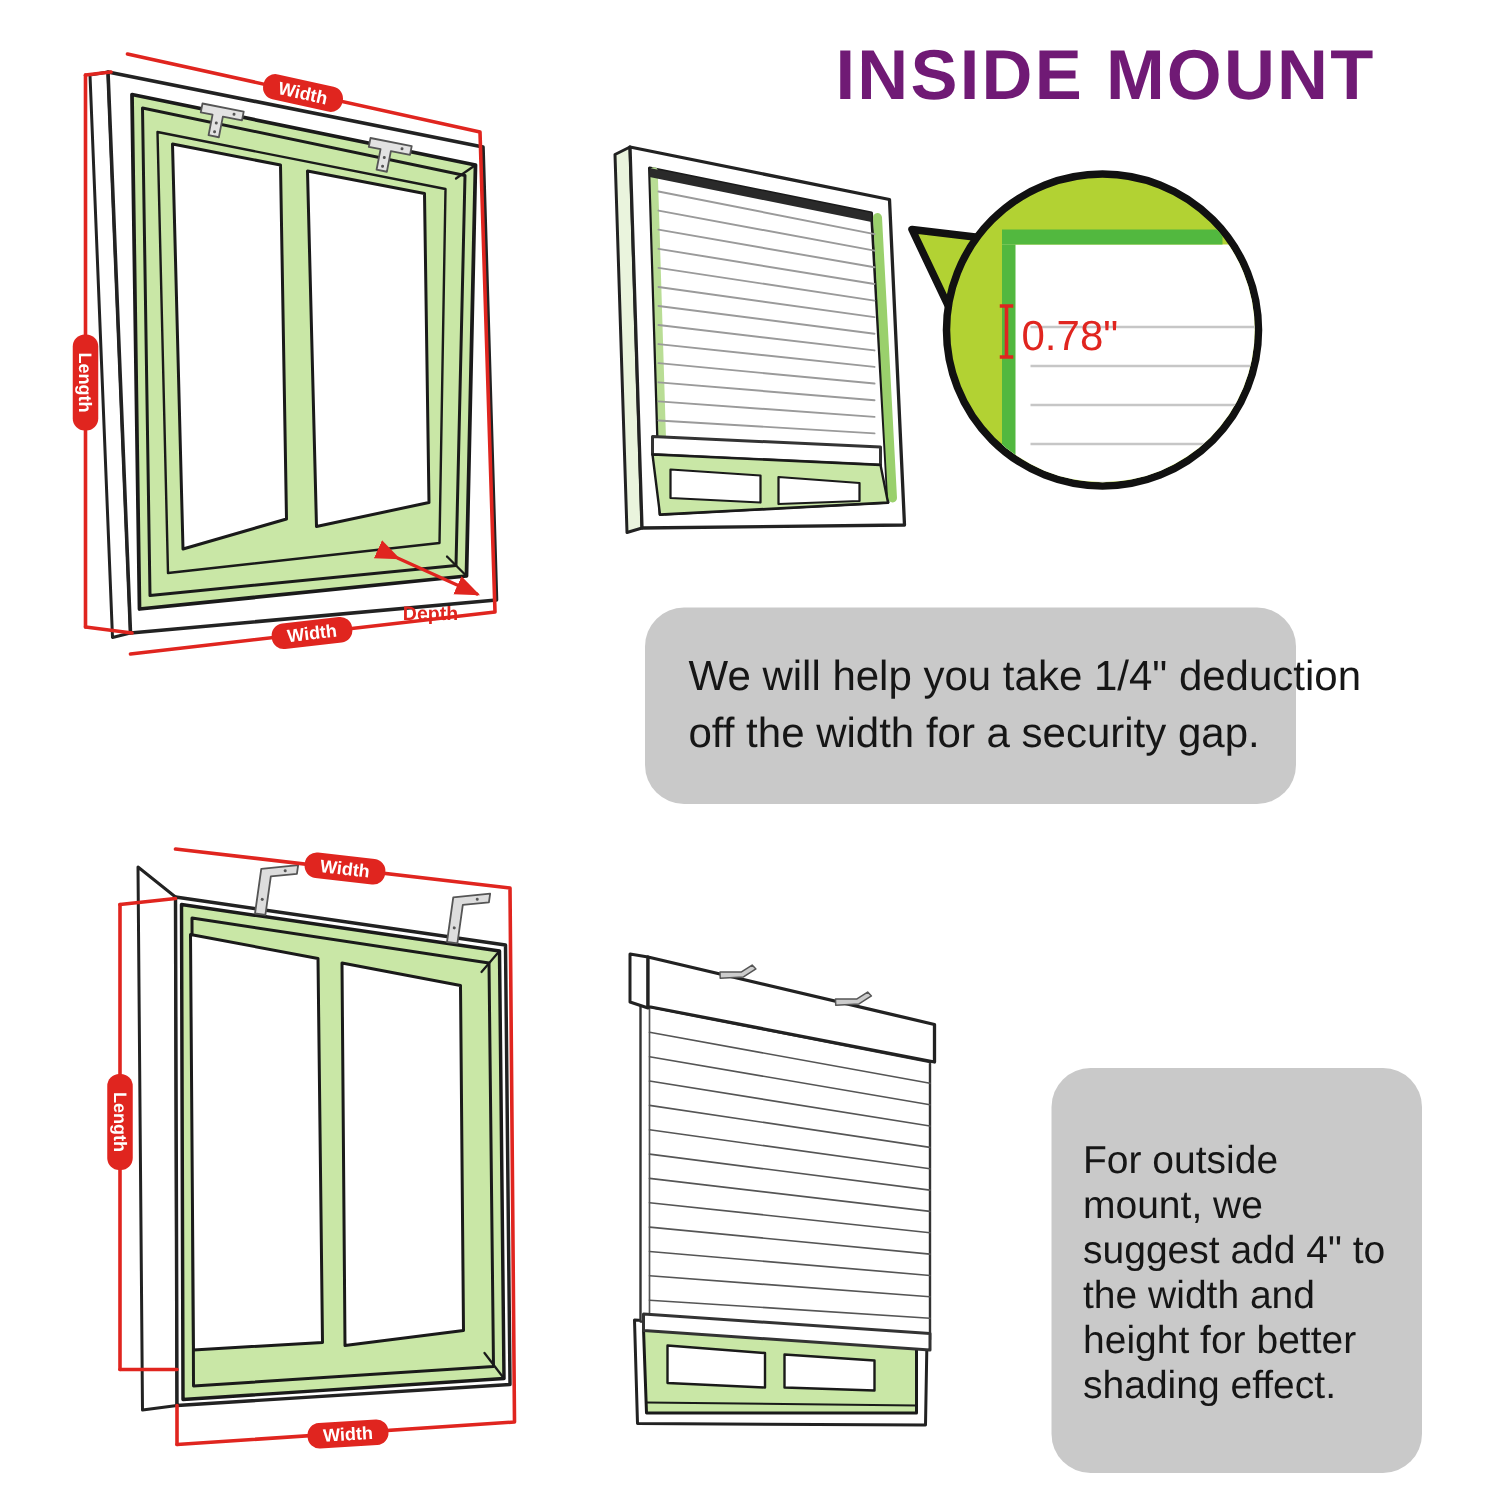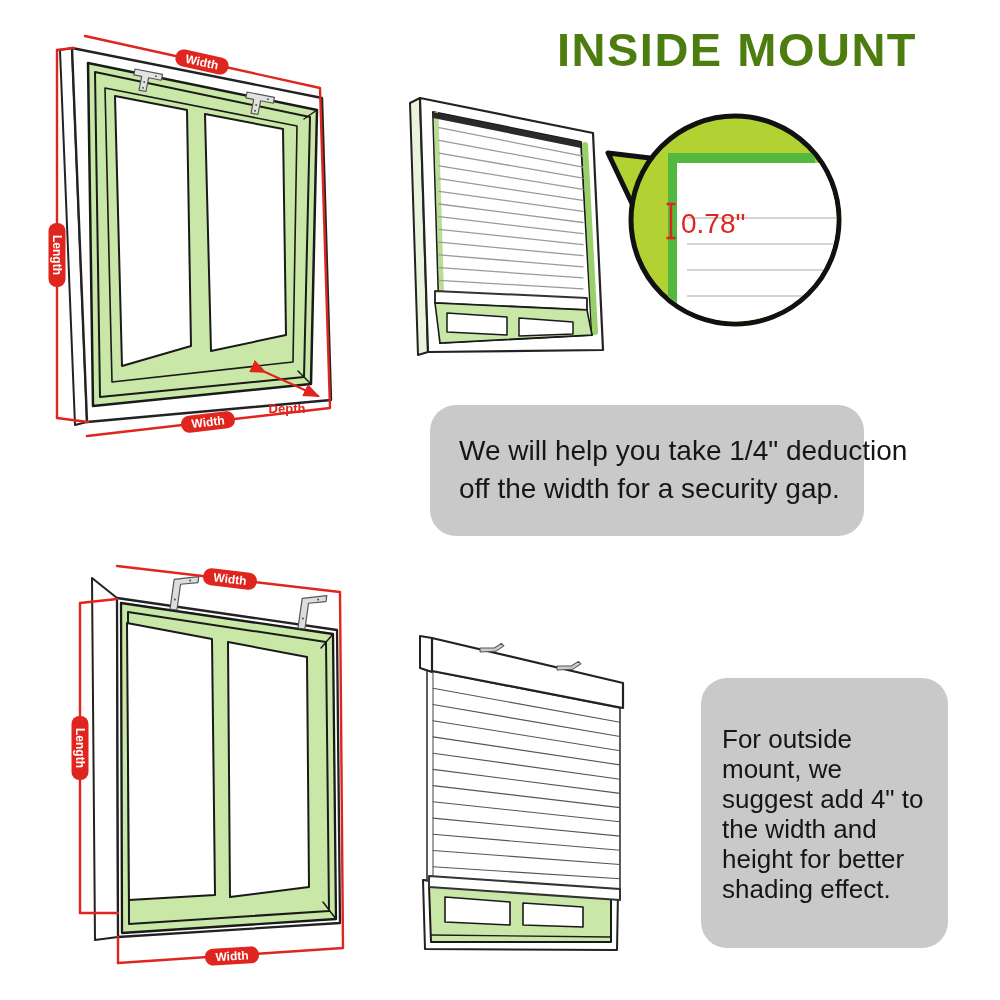--- a/index.html
+++ b/index.html
@@ -1,26 +1,26 @@
 <!DOCTYPE html>
 <html><head>
 <meta charset="utf-8">
 <style>
   html,body{margin:0;padding:0;background:#fff;}
   #canvas{position:relative;width:1000px;height:1000px;background:#ffffff;overflow:hidden;
           font-family:"Liberation Sans",sans-serif;}
   .abs{position:absolute;}
-  .title{position:absolute;font-weight:700;color:#4d7c0f;white-space:nowrap;}
+  .title{position:absolute;font-weight:700;color:#701a75;white-space:nowrap;}
   #title-inside{left:557px;top:22px;font-size:47px;letter-spacing:1.5px;}
   #title-outside{left:497px;top:564px;font-size:55px;letter-spacing:2px;}
   .note{position:absolute;background:#c9c9c9;border-radius:26px;color:#161616;
         white-space:pre;box-sizing:border-box;}
   #note-inside{left:430px;top:405px;width:434px;height:131px;
                font-size:28px;line-height:38px;padding:27px 0 0 29px;}
-  #note-outside{left:701px;top:678px;width:247px;height:270px;
+  #note-outside{left:701px;top:712px;width:247px;height:270px;
                 font-size:26px;line-height:30px;padding:46px 0 0 21px;}
   svg text{font-family:"Liberation Sans",sans-serif;}
   .pill-label{fill:#ffffff;font-size:12px;font-weight:700;text-anchor:middle;}
   .depth-label{fill:#e0251f;font-size:13px;font-weight:700;text-anchor:middle;}
   .callout-value{fill:#e0251f;font-size:28px;}
 </style>
 </head>
 <body>
 
 <div id="canvas">

